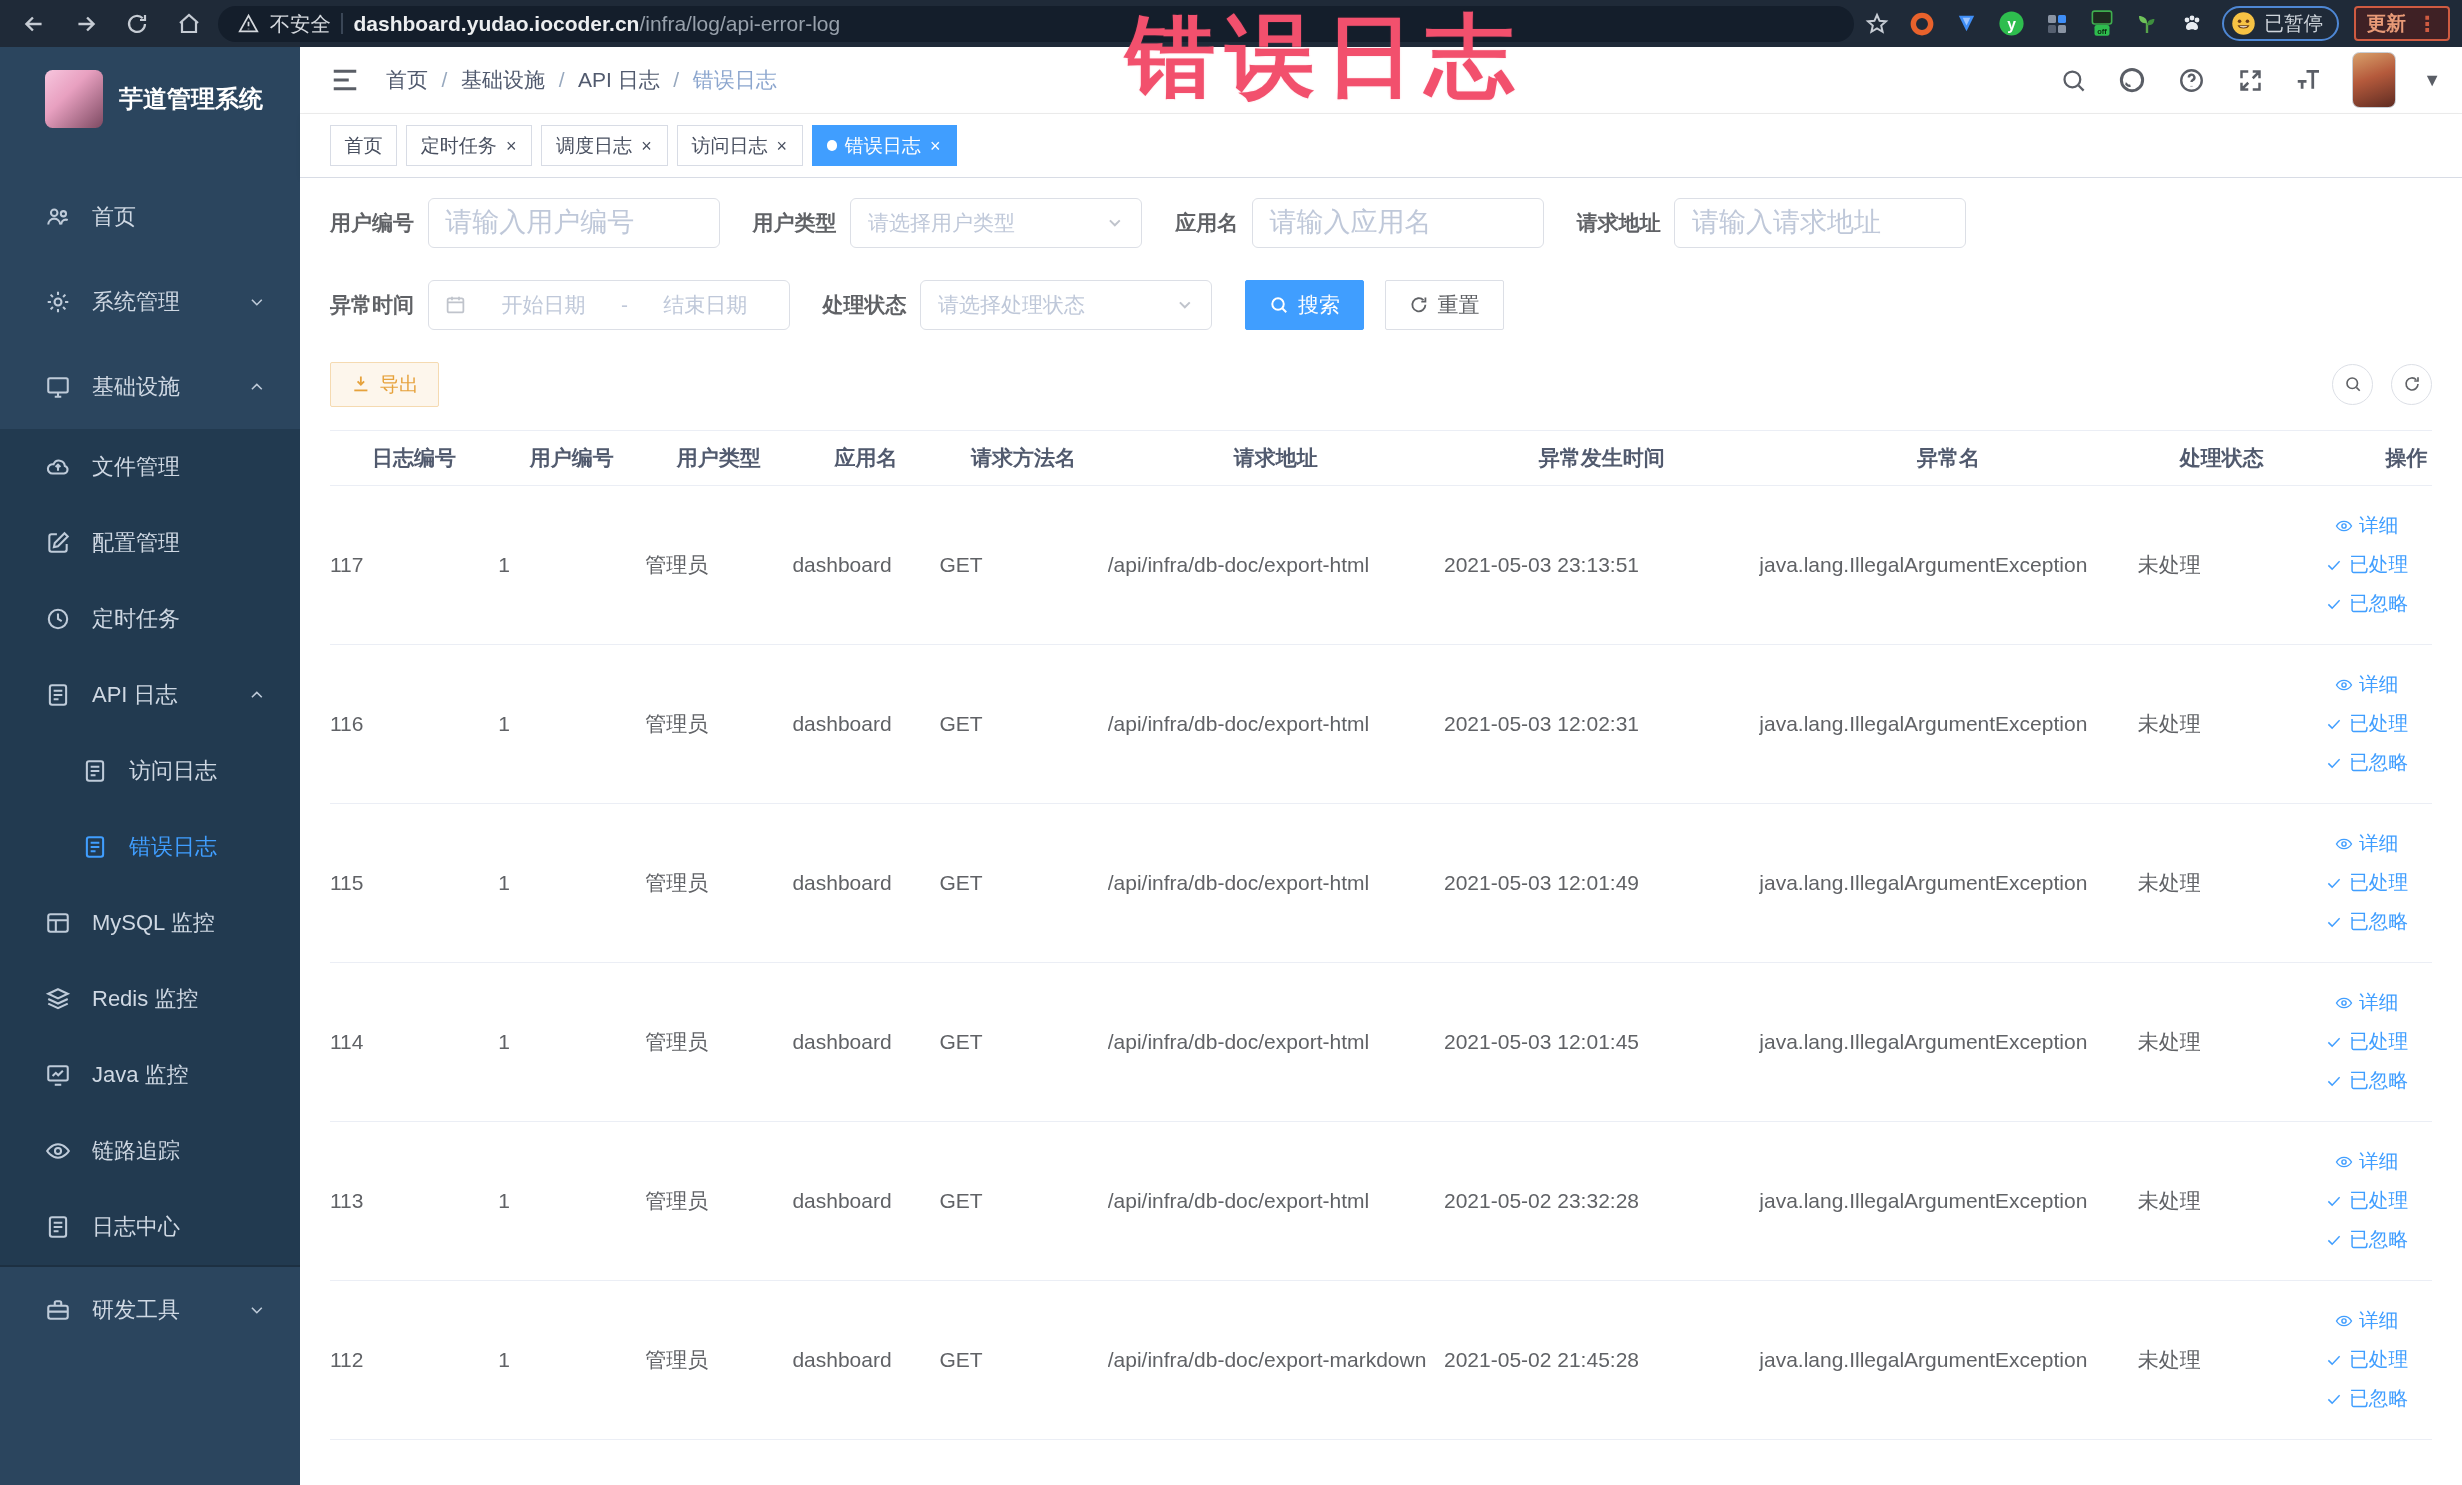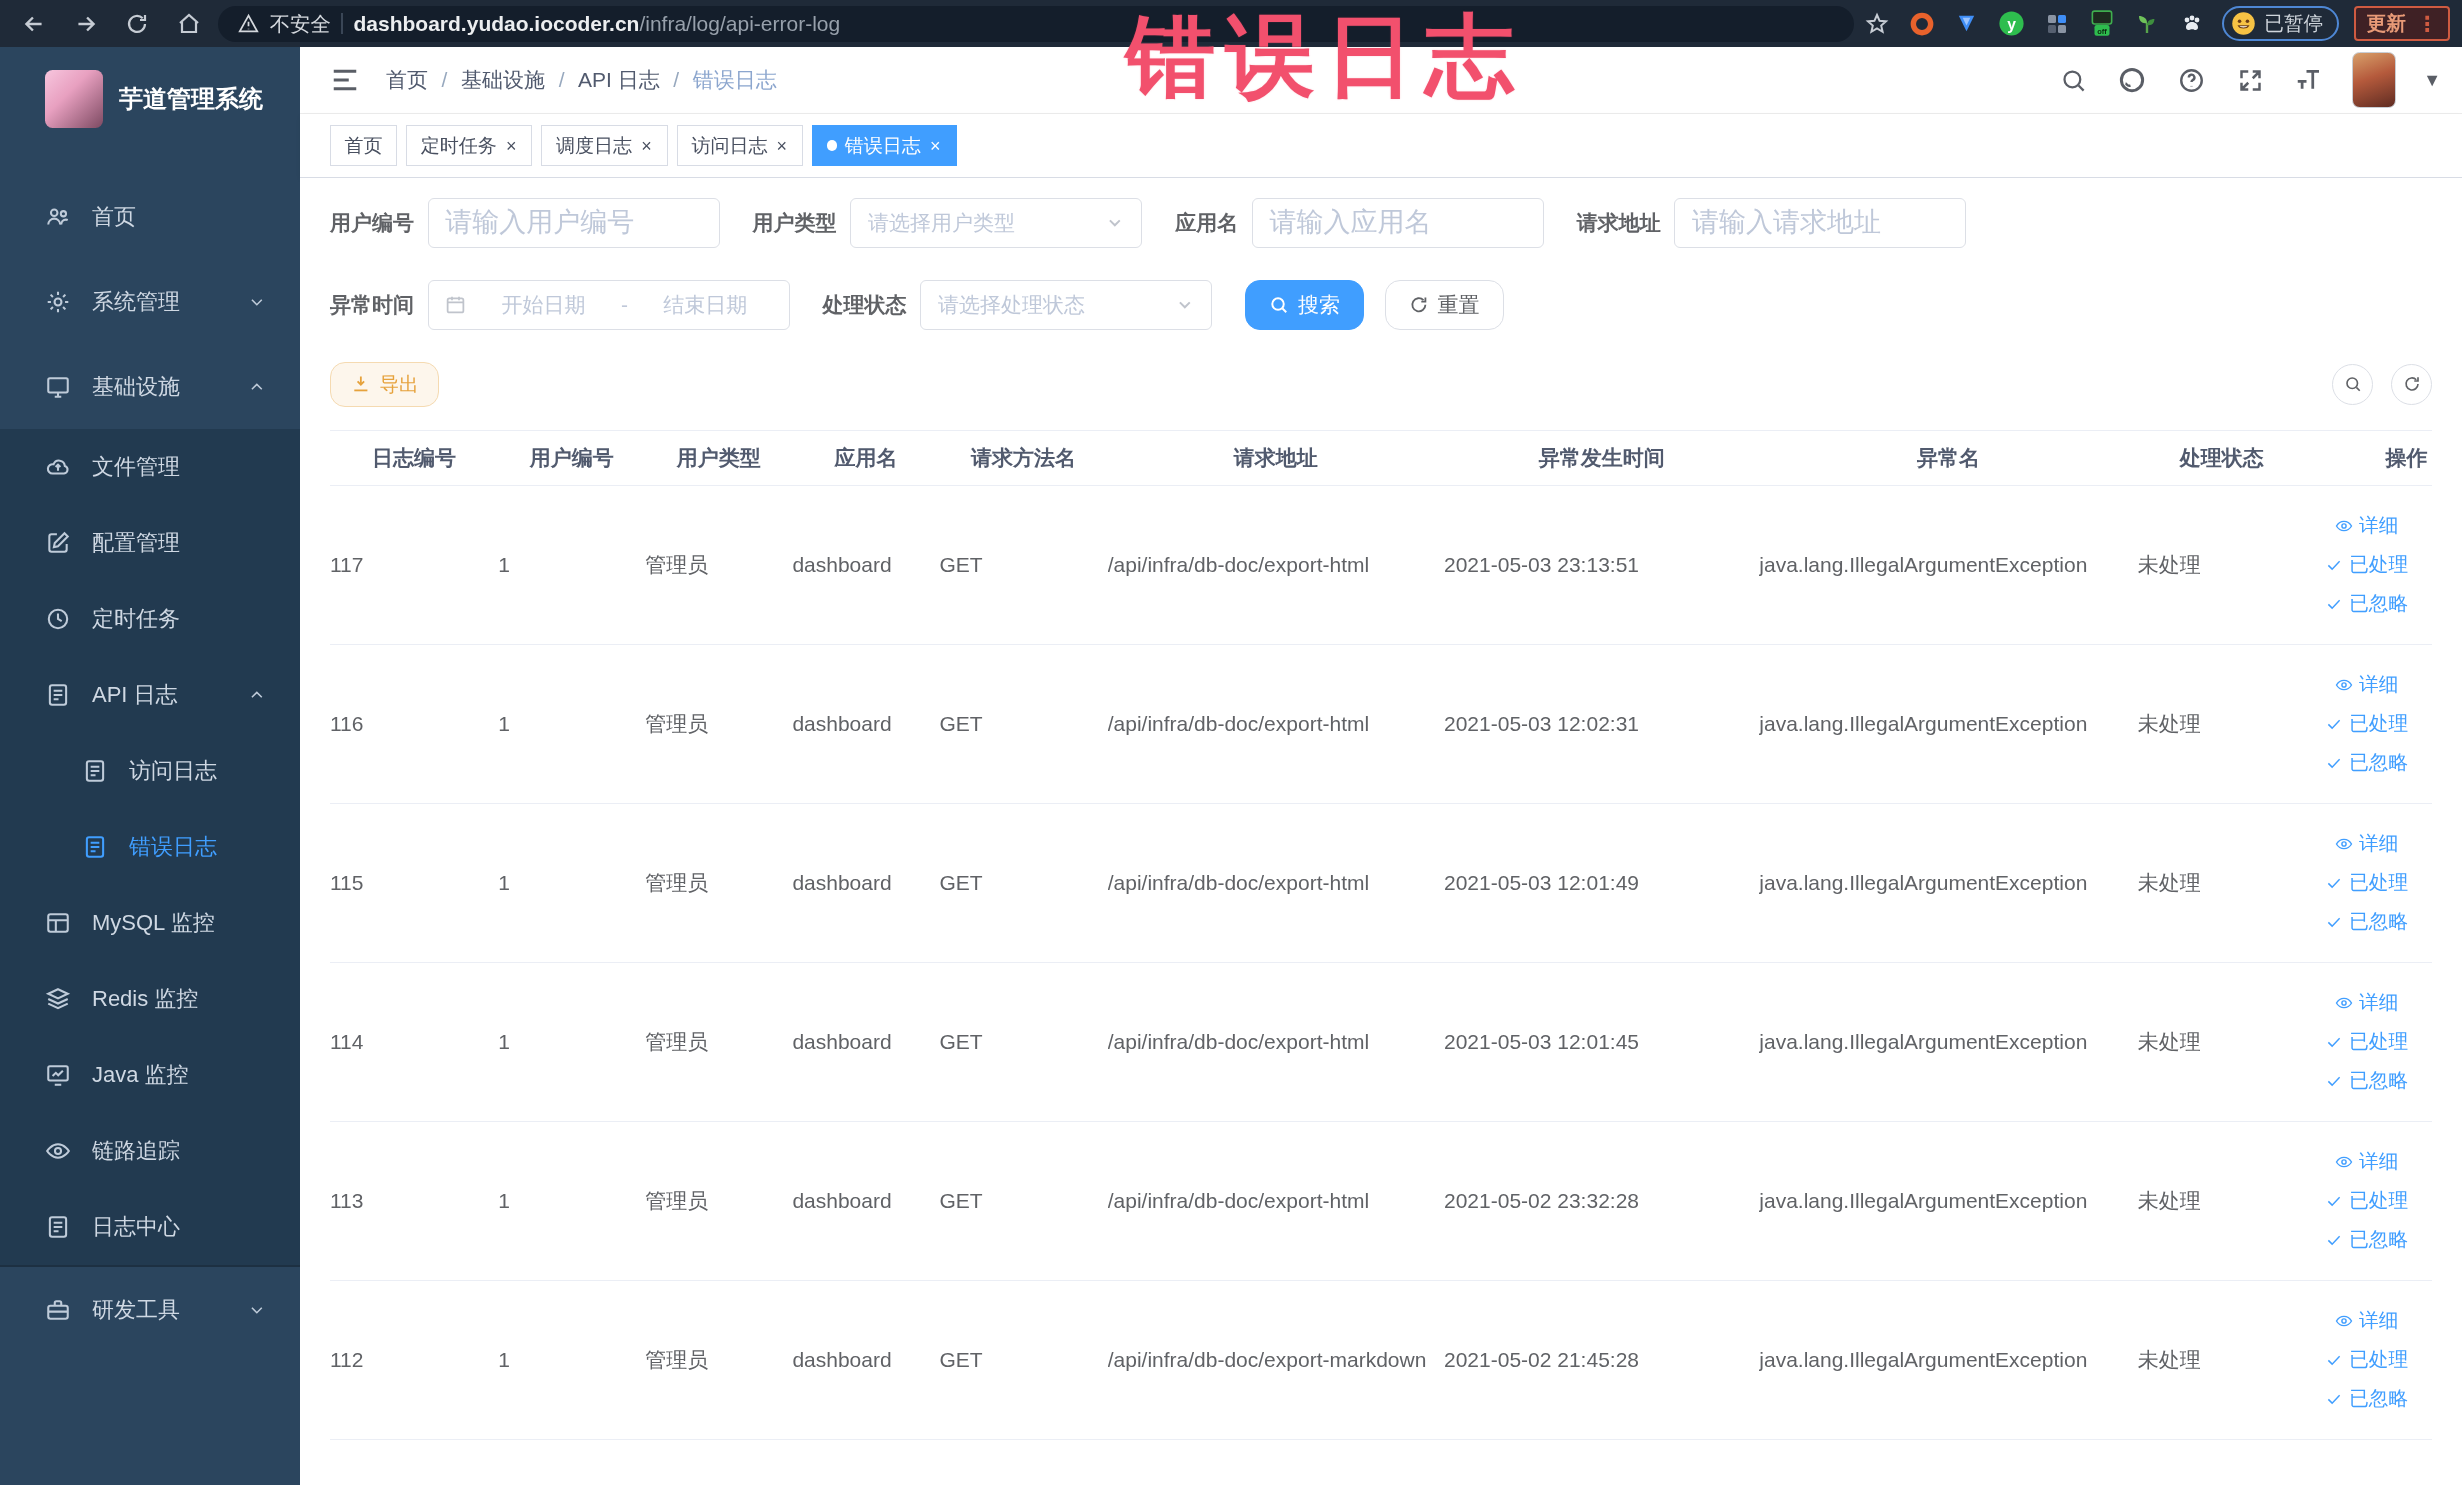--- a/index.html
+++ b/index.html
@@ -105,21 +105,21 @@
     background:#fff;
   }
   .f-input input { border:none; outline:none; width:100%; font-size:27px; color:#606266; font-family:inherit; }
   .f-input input::placeholder { color:#bfc8d9; }
   .f-select .sel-chevron { margin-left:auto; color:#c0c4cc; width:19.7px; height:19.7px; }
   .f-range { width:362px; }
   .f-range .rng-ph { flex:1 1 auto; text-align:center; }
   .f-range .rng-sep { color:#bfc8d9; flex:0 0 auto; }
   .cal-icon { width:21px; height:21px; color:#c0c4cc; flex:0 0 auto; }
   .btn {
-    height:50px; border-radius:15px; display:inline-flex; align-items:center;
+    height:50px; border-radius:2px; display:inline-flex; align-items:center;
     justify-content:center; gap:9px; font-size:21px; padding:0 23px; cursor:pointer;
     border:1.5px solid #dcdfe6; background:#fff; color:#606266; white-space:nowrap;
   }
   .btn .b-icon { width:19.7px; height:19.7px; }
   .btn-primary { background:#409eff; border-color:#409eff; color:#fff; }
   .btn-warning-plain { background:#fdf6ec; border-color:#f5dab1; color:#e6a23c; height:45px; font-size:19.7px; padding:0 19.7px; }
   .toolbar-row { display:flex; align-items:center; margin-bottom:23px; }
   .toolbar-right { margin-left:auto; display:flex; gap:18px; }
   .circle-btn {
     width:41px; height:41px; border-radius:50%; border:1.5px solid #dcdfe6;

